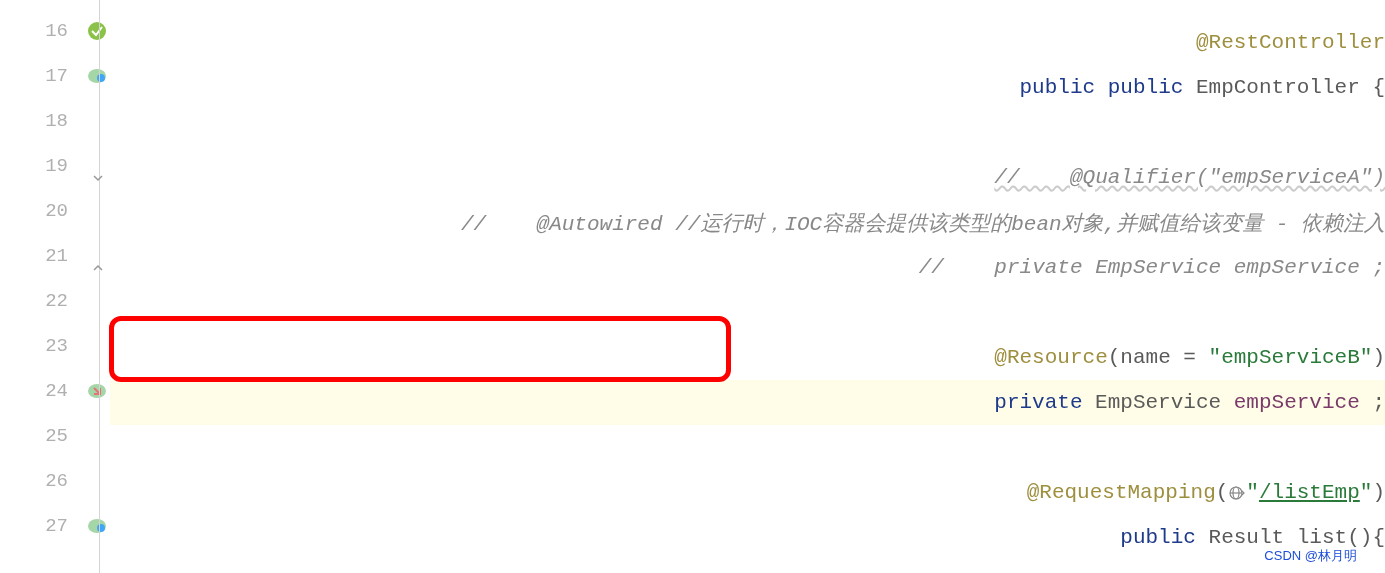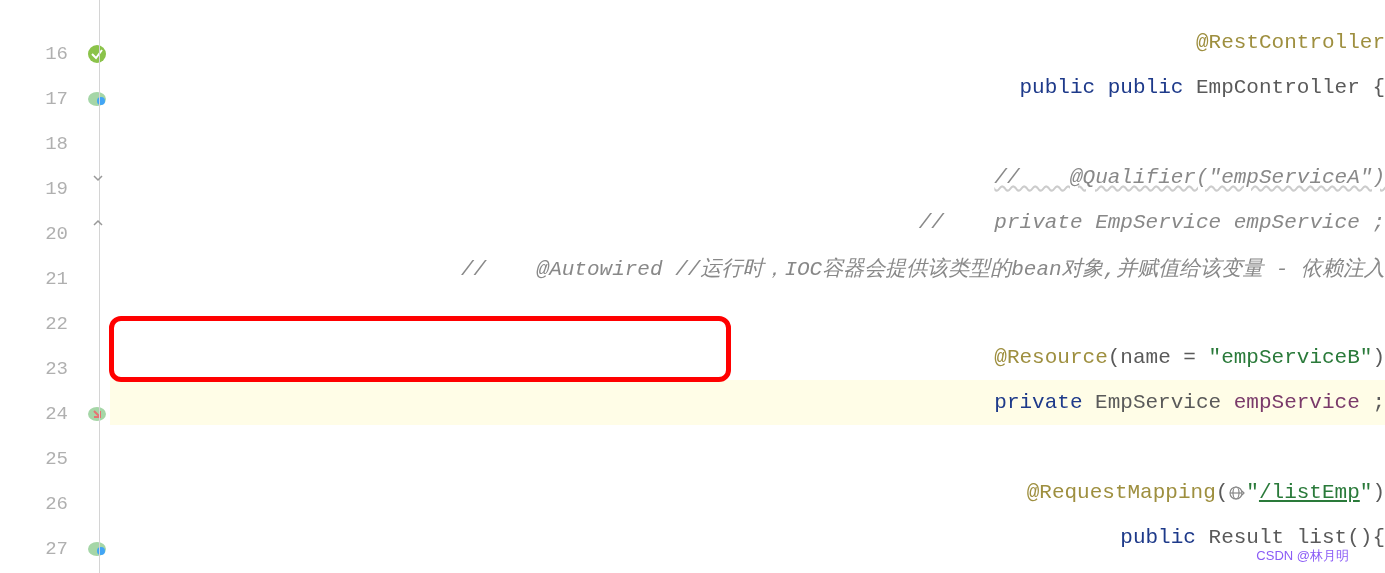--- a/index.html
+++ b/index.html
@@ -27,21 +27,21 @@
       position: absolute;
       left: 99px;
       top: 0;
       bottom: 0;
       width: 1px;
       background: #d4d4d4;
     }
     .line-number-row {
       height: 45px;
       display: flex;
-      align-items: flex-end;
+      align-items: flex-start;
       justify-content: flex-end;
       padding-right: 12px;
       position: relative;
     }
     .line-number {
       color: #b0b0b0;
       font-size: 19px;
     }
     .gutter-icon {
       position: absolute;
@@ -92,24 +92,24 @@
       left: -18px;
       width: 12px;
       height: 12px;
       display: flex;
       align-items: center;
       justify-content: center;
     }
     
     .watermark {
       position: absolute;
-      right: 36px;
+      right: 28px;
       bottom: 8px;
       font-size: 13px;
-      color: #8b5cf6;
+      color: #1d4ed8;
       font-family: Arial, sans-serif;
     }
     
     .globe-icon {
       display: inline-flex;
       align-items: center;
       vertical-align: middle;
     }
   </style>
 </head>
@@ -193,29 +193,29 @@
     <div class="code-line"></div>
     <div class="code-line">
       <span class="fold-marker">
         <svg width="10" height="10" viewBox="0 0 10 10">
             <path d="M1 3 L5 7 L9 3" stroke="#999" stroke-width="1.5" fill="none"></path>
           </svg>
       </span>
       <span class="comment wavy">//    @Qualifier("empServiceA")</span>
     </div>
     <div class="code-line">
+      <span class="comment">//    @Autowired //运行时，IOC容器会提供该类型的bean对象,并赋值给该变量 - 依赖注入</span>
+    </div>
+    <div class="code-line">
       <span class="fold-marker">
         <svg width="10" height="10" viewBox="0 0 10 10">
             <path d="M1 7 L5 3 L9 7" stroke="#999" stroke-width="1.5" fill="none"></path>
           </svg>
       </span>
       <span class="comment">//    private EmpService empService ;</span>
-    </div>
-    <div class="code-line">
-      <span class="comment">//    @Autowired //运行时，IOC容器会提供该类型的bean对象,并赋值给该变量 - 依赖注入</span>
     </div>
     <div class="code-line"></div>
     <div class="code-line">
       <span>    </span><span class="annotation">@Resource</span><span class="punct">(</span><span class="punct">name = </span><span class="string">"empServiceB"</span><span class="punct">)</span>
     </div>
     <div class="code-line highlighted">
       <span>    </span><span class="keyword">private</span><span> </span><span class="class-name">EmpService</span><span> </span><span class="field">empService</span><span class="punct"> ;</span>
     </div>
     <div class="code-line"></div>
     <div class="code-line">

